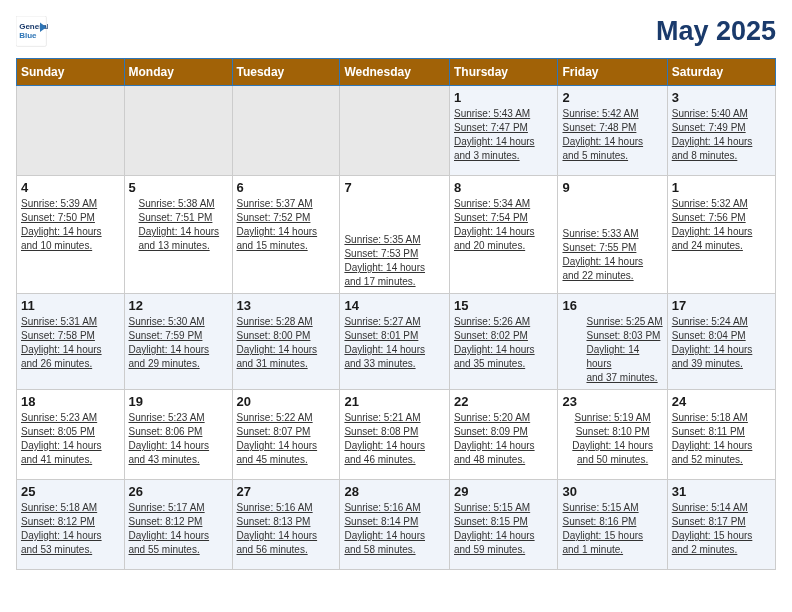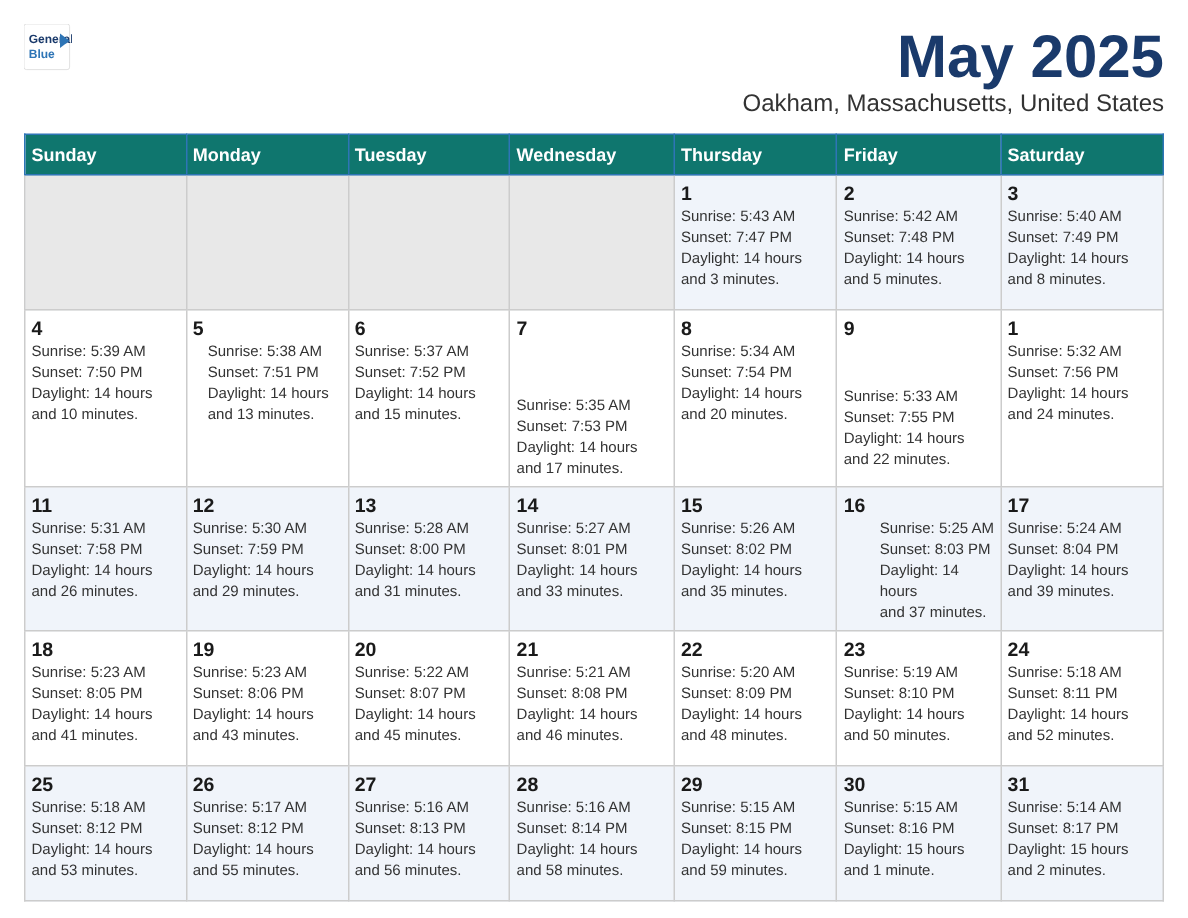--- a/index.html
+++ b/index.html
@@ -22,35 +22,35 @@
       gap: 4px;
     }
     .logo-icon {
       width: 32px;
       height: 32px;
     }
     .title-area {
       text-align: right;
     }
     .main-title {
-      font-size: 40px;
+      font-size: 27px;
       font-weight: bold;
       color: #1a3a6b;
     }
     .subtitle {
       font-size: 16px;
       color: #333;
     }
     table {
       width: 100%;
       border-collapse: collapse;
       font-size: 11px;
     }
     thead tr {
-      background-color: #0f766e;
+      background-color: #a16207;
       color: white;
     }
     thead th {
       padding: 6px 4px;
       text-align: left;
       font-size: 12px;
       font-weight: bold;
       border: 1px solid #2e75b6;
     }
     tbody tr {
@@ -74,40 +74,40 @@
       font-weight: bold;
       font-size: 13px;
       color: #1a1a1a;
       display: block;
       margin-bottom: 2px;
     }
     .day-info {
       font-size: 10px;
       color: #333;
       line-height: 1.4;
+      text-decoration: underline;
     }
     .empty-cell {
       background-color: #e8e8e8 !important;
     }
   </style>
 </head>
 <body>
 
 <div class="header-area">
   <div class="logo">
     <svg class="logo-icon" viewBox="0 0 40 40">
       <rect x="0" y="0" width="38" height="38" rx="2" fill="white" stroke="#ccc" stroke-width="0.5"></rect>
       <text x="4" y="16" font-size="10" font-weight="bold" fill="#1a3a6b">General</text>
       <text x="4" y="28" font-size="10" font-weight="bold" fill="#2e75b6">Blue</text>
       <polygon points="30,8 38,14 30,20" fill="#2e75b6"></polygon>
     </svg>
   </div>
   <div class="title-area">
     <div class="main-title">May 2025</div>
-    <div class="subtitle">Oakham, Massachusetts, United States</div>
   </div>
 </div>
 
 <table>
   <thead>
     <tr>
     <th>Sunday</th>
         <th>Monday</th>
         <th>Tuesday</th>
         <th>Wednesday</th>
@@ -277,21 +277,21 @@
         </td>
         <td>
           <span class="day-number">22</span>
           <div class="day-info" style="white-space: pre-line;">Sunrise: 5:20 AM
 Sunset: 8:09 PM
 Daylight: 14 hours
 and 48 minutes.</div>
         </td>
         <td>
           <span class="day-number">23</span>
-          <div class="day-info" style="white-space: pre-line;">Sunrise: 5:19 AM
+          <div class="day-info" style="white-space: pre-line; text-align: center;">Sunrise: 5:19 AM
 Sunset: 8:10 PM
 Daylight: 14 hours
 and 50 minutes.</div>
         </td>
         <td>
           <span class="day-number">24</span>
           <div class="day-info" style="white-space: pre-line;">Sunrise: 5:18 AM
 Sunset: 8:11 PM
 Daylight: 14 hours
 and 52 minutes.</div>

